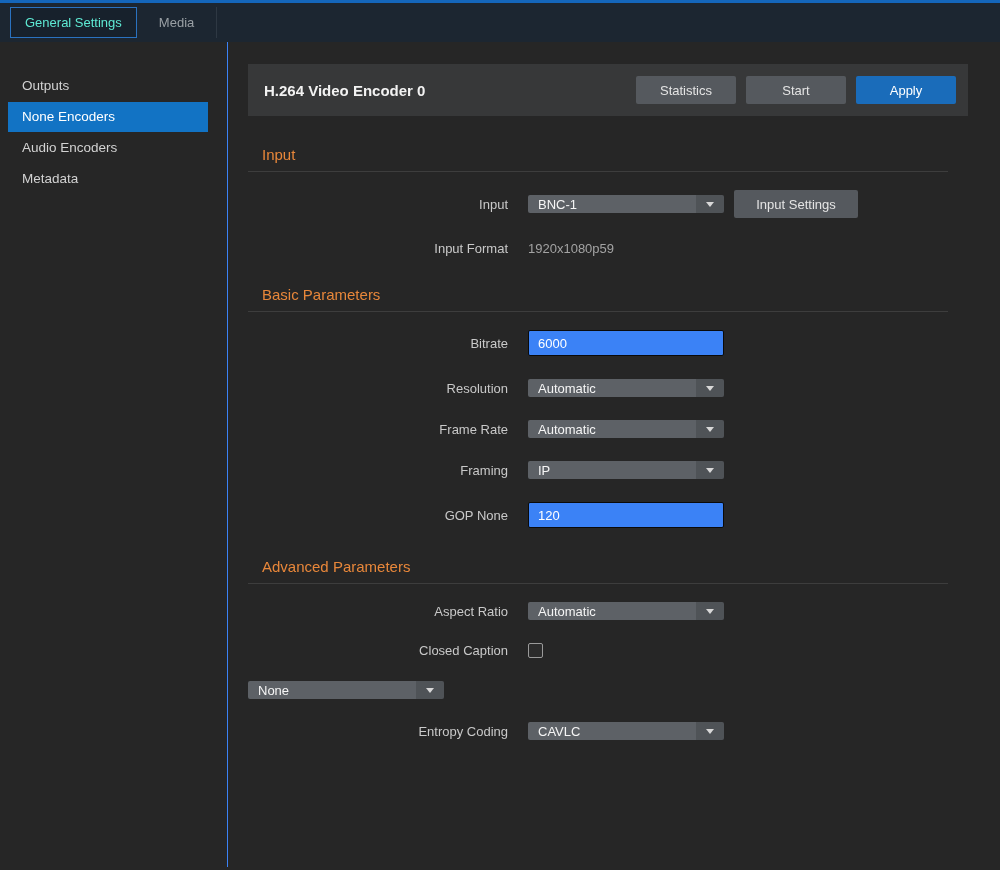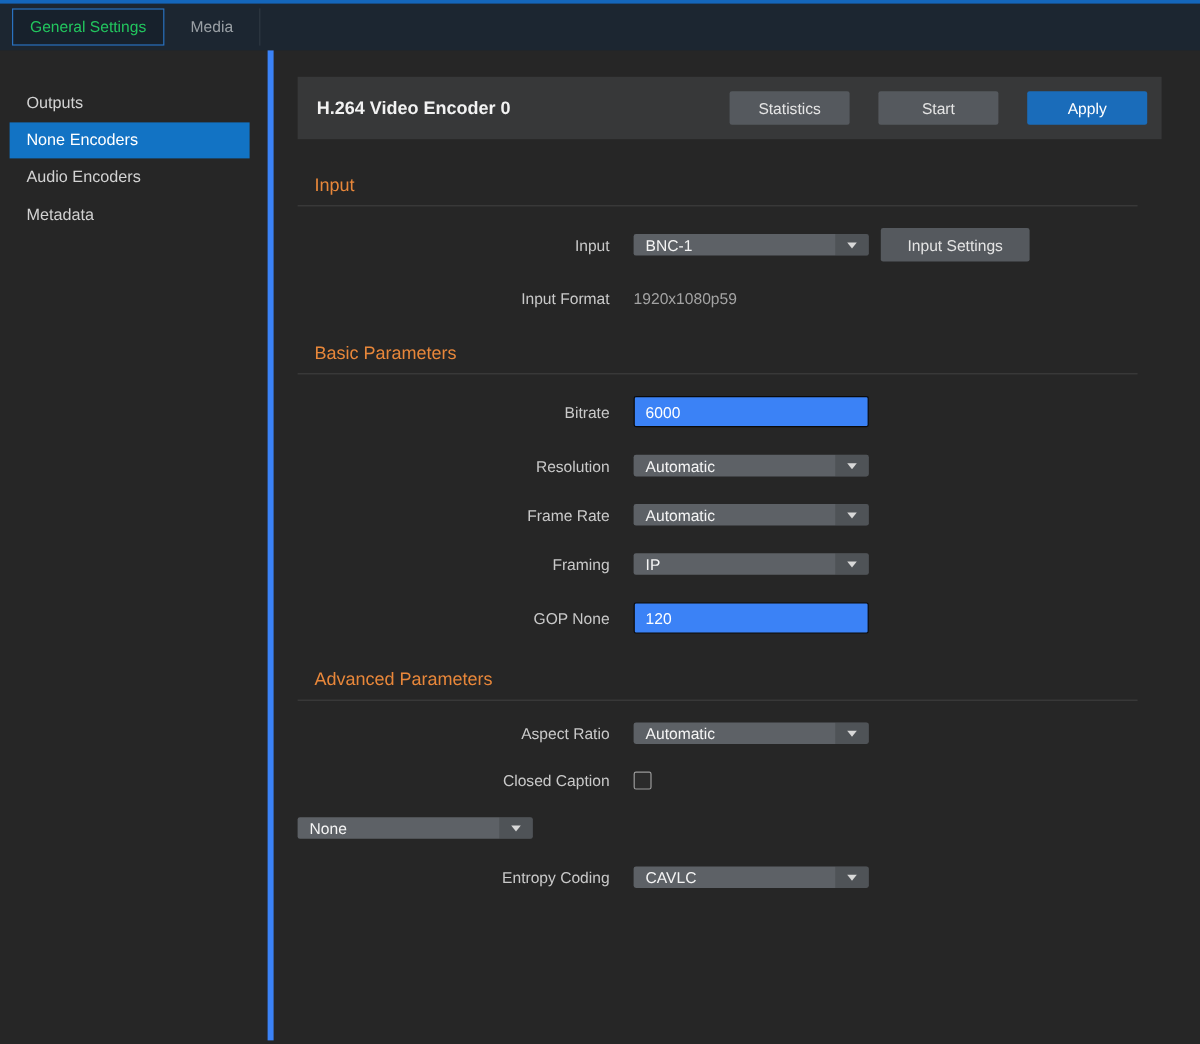--- a/index.html
+++ b/index.html
@@ -16,38 +16,38 @@
     height: 42px;
     background: #1c2631;
     border-top: 3px solid #1466bb;
     display: flex;
     align-items: center;
     padding-left: 10px;
   }
   .tab-active {
     border: 1px solid #2a72c0;
     background: #17212c;
-    color: #22c55e;
+    color: #5eead4;
     font-size: 13px;
     padding: 7px 14px;
     cursor: pointer;
   }
   .tab-plain {
     color: #9aa0a5;
     font-size: 13px;
     padding: 8px 22px;
     border-right: 1px solid #2e3843;
     cursor: pointer;
   }
 
   
   .layout { display: flex; height: 825px; }
   .sidebar {
     width: 228px;
-    border-right: 5px solid #3b82f6;
+    border-right: 1px solid #3b82f6;
     padding-top: 28px;
     flex-shrink: 0;
   }
   .side-item {
     height: 30px;
     line-height: 30px;
     margin: 1px 20px 1px 8px;
     padding-left: 14px;
     font-size: 13.5px;
     color: #d2d2d2;
@@ -79,21 +79,21 @@
     font-weight: bold;
     flex: 1;
   }
   .btn {
     width: 100px;
     height: 28px;
     background: #55595e;
     color: #e4e4e4;
     border: none;
     font-size: 13px;
-    margin-left: 24px;
+    margin-left: 10px;
     cursor: pointer;
     border-radius: 2px;
     font-family: "Liberation Sans", sans-serif;
   }
   .btn.primary { background: #1a6cba; color: #fff; }
 
   
   .section-title {
     color: #e8873a;
     font-size: 15px;

